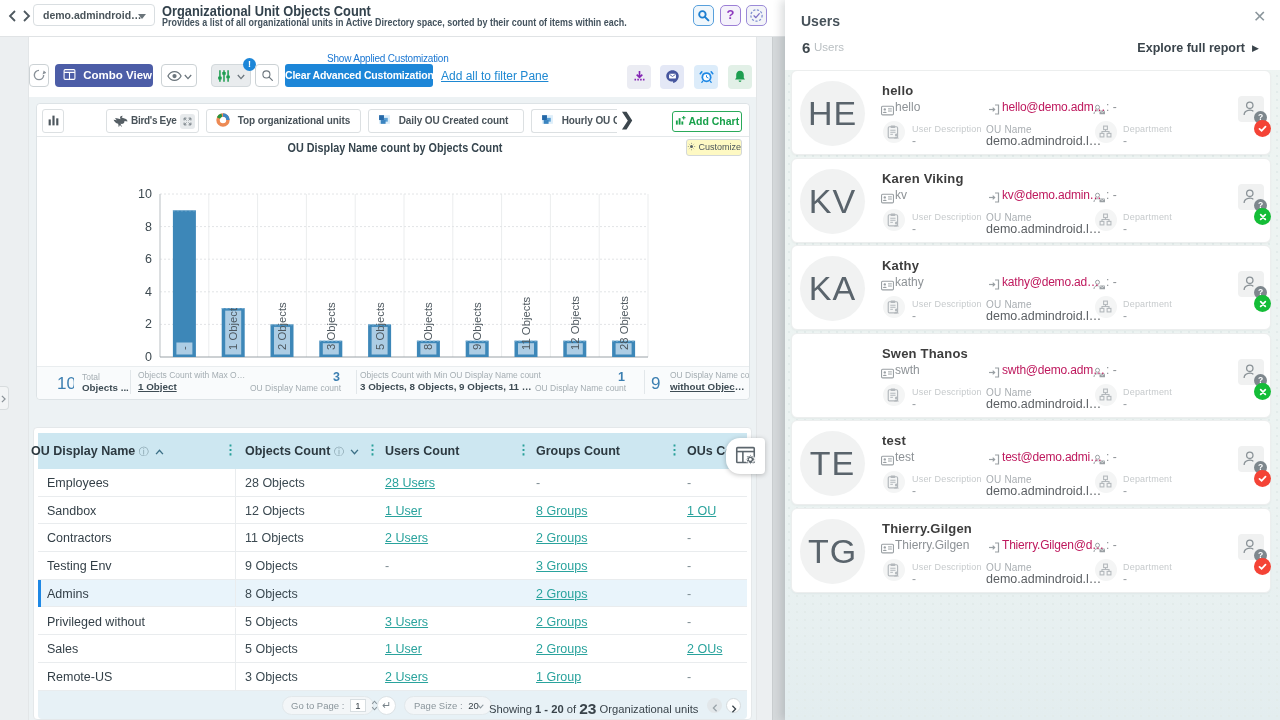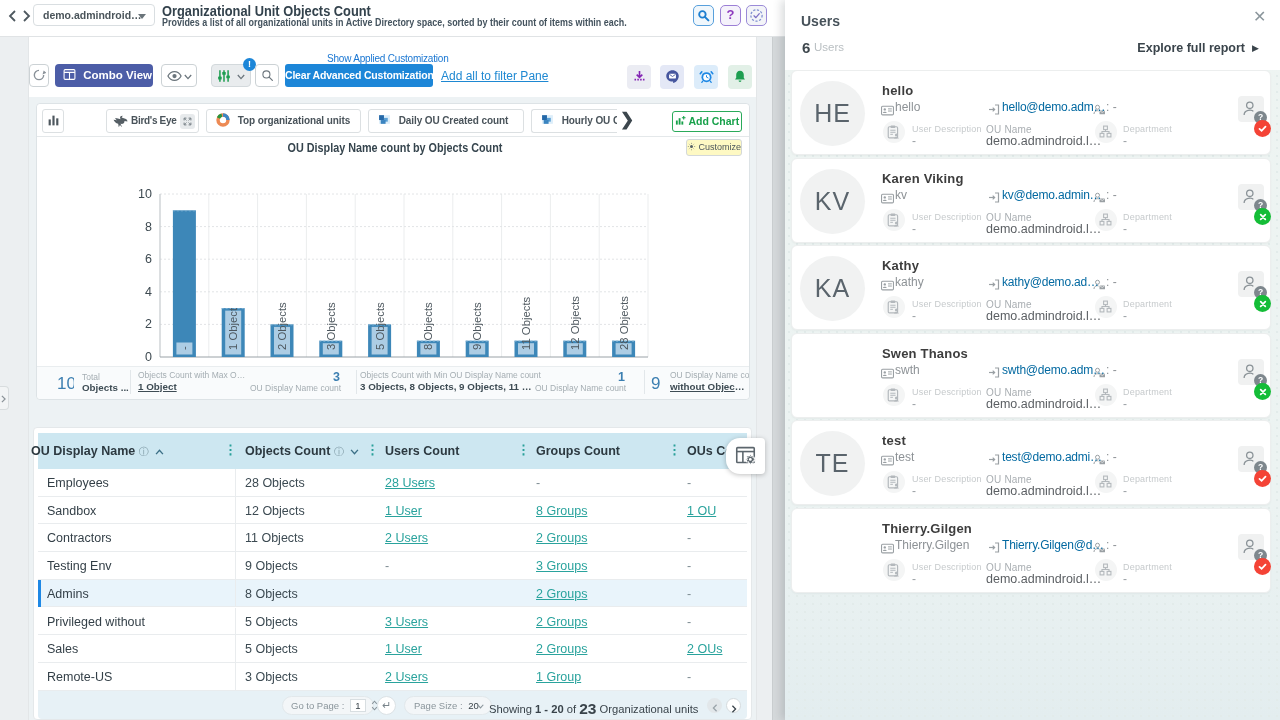--- a/index.html
+++ b/index.html
@@ -58,24 +58,24 @@
 
 
 #rpanel { left:785px; top:0; width:495px; height:720px; background-image:radial-gradient(#e2ebea 0.8px, transparent 1px), linear-gradient(180deg,#eef4f2 0%,#ecf3f2 70%,#e3edef 100%); background-size:8px 8px, 100% 100%; box-shadow:-4px 0 8px rgba(60,70,80,0.18); }
 #rphead { left:785px; top:0; width:495px; height:70px; background:#fff; }
 #rp-users { left:801px; top:13px; font-size:14px; font-weight:bold; color:#47525a; }
 #rp-x { left:1253px; top:7px; font-size:16px; color:#8b969c; }
 #rp-6 { left:802px; top:39px; font-size:15px; font-weight:bold; color:#3e474d; }
 #rp-6l { left:814px; top:41px; font-size:11.5px; color:#b9bfc2; }
 #rp-explore { left:1045px; top:41px; width:200px; text-align:right; font-size:12.5px; font-weight:bold; color:#3a444b; }
 .ucard { left:791px; width:480px; height:85px; background:#fff; border-radius:6px; border:1px solid #eceeee; box-shadow:0 1px 2px rgba(0,0,0,0.04); }
-.uava { position:absolute; left:8px; top:10px; width:65px; height:65px; border-radius:50%; background:#f1f2f2; text-align:center; line-height:65px; font-size:25px; color:#5a646c; letter-spacing:1px; }
+.uava { position:absolute; left:8px; top:10px; width:65px; height:65px; border-radius:50%; background:#f1f2f2; text-align:center; line-height:65px; font-size:34px; color:#5a646c; letter-spacing:1px; }
 .uname { position:absolute; left:90px; top:12px; font-size:13px; font-weight:bold; color:#3d3d3d; letter-spacing:0.2px; }
 .ulogin { position:absolute; left:103px; top:29px; font-size:12px; color:#8d9296; }
-.uemail { position:absolute; left:210px; top:29px; font-size:12px; color:#0369a1; letter-spacing:-0.2px; }
+.uemail { position:absolute; left:210px; top:29px; font-size:12px; color:#be185d; letter-spacing:-0.2px; }
 .ucolon { position:absolute; left:314px; top:29px; font-size:12px; color:#8d9296; }
 .ulab { position:absolute; top:53px; font-size:9px; color:#c6cacc; letter-spacing:0.2px; }
 .uval { position:absolute; top:63px; font-size:12px; color:#9aa0a4; }
 .uvald { position:absolute; top:63px; font-size:12.5px; color:#5b5f63; }
 .ubox { position:absolute; left:446px; top:25px; width:26px; height:26px; background:#f0f1f1; border-radius:4px; }
 .ubadge { position:absolute; left:462px; top:49px; width:17px; height:17px; border-radius:50%; text-align:center; line-height:17px; font-size:10px; color:#fff; }
 .bred { background:#f44336; }
 .bgreen { background:#14bd37; }
 </style>
 </head>
@@ -757,20 +757,21 @@
  <div class="uval" style="left:331px;">-</div>
  <div class="ubox"><svg width="17" height="17" viewBox="0 0 24 24" style="margin:4px 0 0 4px;">
         <circle cx="11" cy="7.5" r="4.5" fill="none" stroke="#8a9297" stroke-width="1.8"></circle>
         <path d="M3 21 C3 13.5 14 13 16 16" fill="none" stroke="#8a9297" stroke-width="1.8"></path>
       </svg><div style="position:absolute; right:-3px; bottom:-2px; width:13px; height:13px; border-radius:50%; background:#7e878d; color:#fff; font-size:8.5px; font-weight:bold; text-align:center; line-height:13px;">?</div></div>
  <div class="ubadge bred"><svg width="9" height="9" viewBox="0 0 12 12" style="margin-top:4px;">
         <path d="M2 6.5 L4.8 9 L10 3.5" fill="none" stroke="#fff" stroke-width="2.4" stroke-linecap="round"></path>
       </svg></div>
 </div>
 <div class="abs ucard" style="top:508px;">
+ <div class="uava">TG</div>
  <div class="uname">Thierry.Gilgen</div>
  <svg width="13" height="11" viewBox="0 0 24 18" style="position:absolute; left:89px; top:34px;">
       <rect x="1" y="1" width="22" height="16" rx="2" fill="none" stroke="#9aa0a4" stroke-width="2"></rect>
       <circle cx="7" cy="7" r="2.2" fill="#9aa0a4"></circle>
       <path d="M3.5 13.5 C3.5 10.5 10.5 10.5 10.5 13.5" fill="#9aa0a4"></path>
       <line x1="13" y1="6" x2="20" y2="6" stroke="#9aa0a4" stroke-width="1.8"></line>
       <line x1="13" y1="10" x2="20" y2="10" stroke="#9aa0a4" stroke-width="1.8"></line>
     </svg>
     <svg width="12" height="11" viewBox="0 0 24 20" style="position:absolute; left:196px; top:33px;">
       <path d="M14 1 L21 1 L21 19 L14 19" fill="none" stroke="#9aa0a4" stroke-width="2.4"></path>

